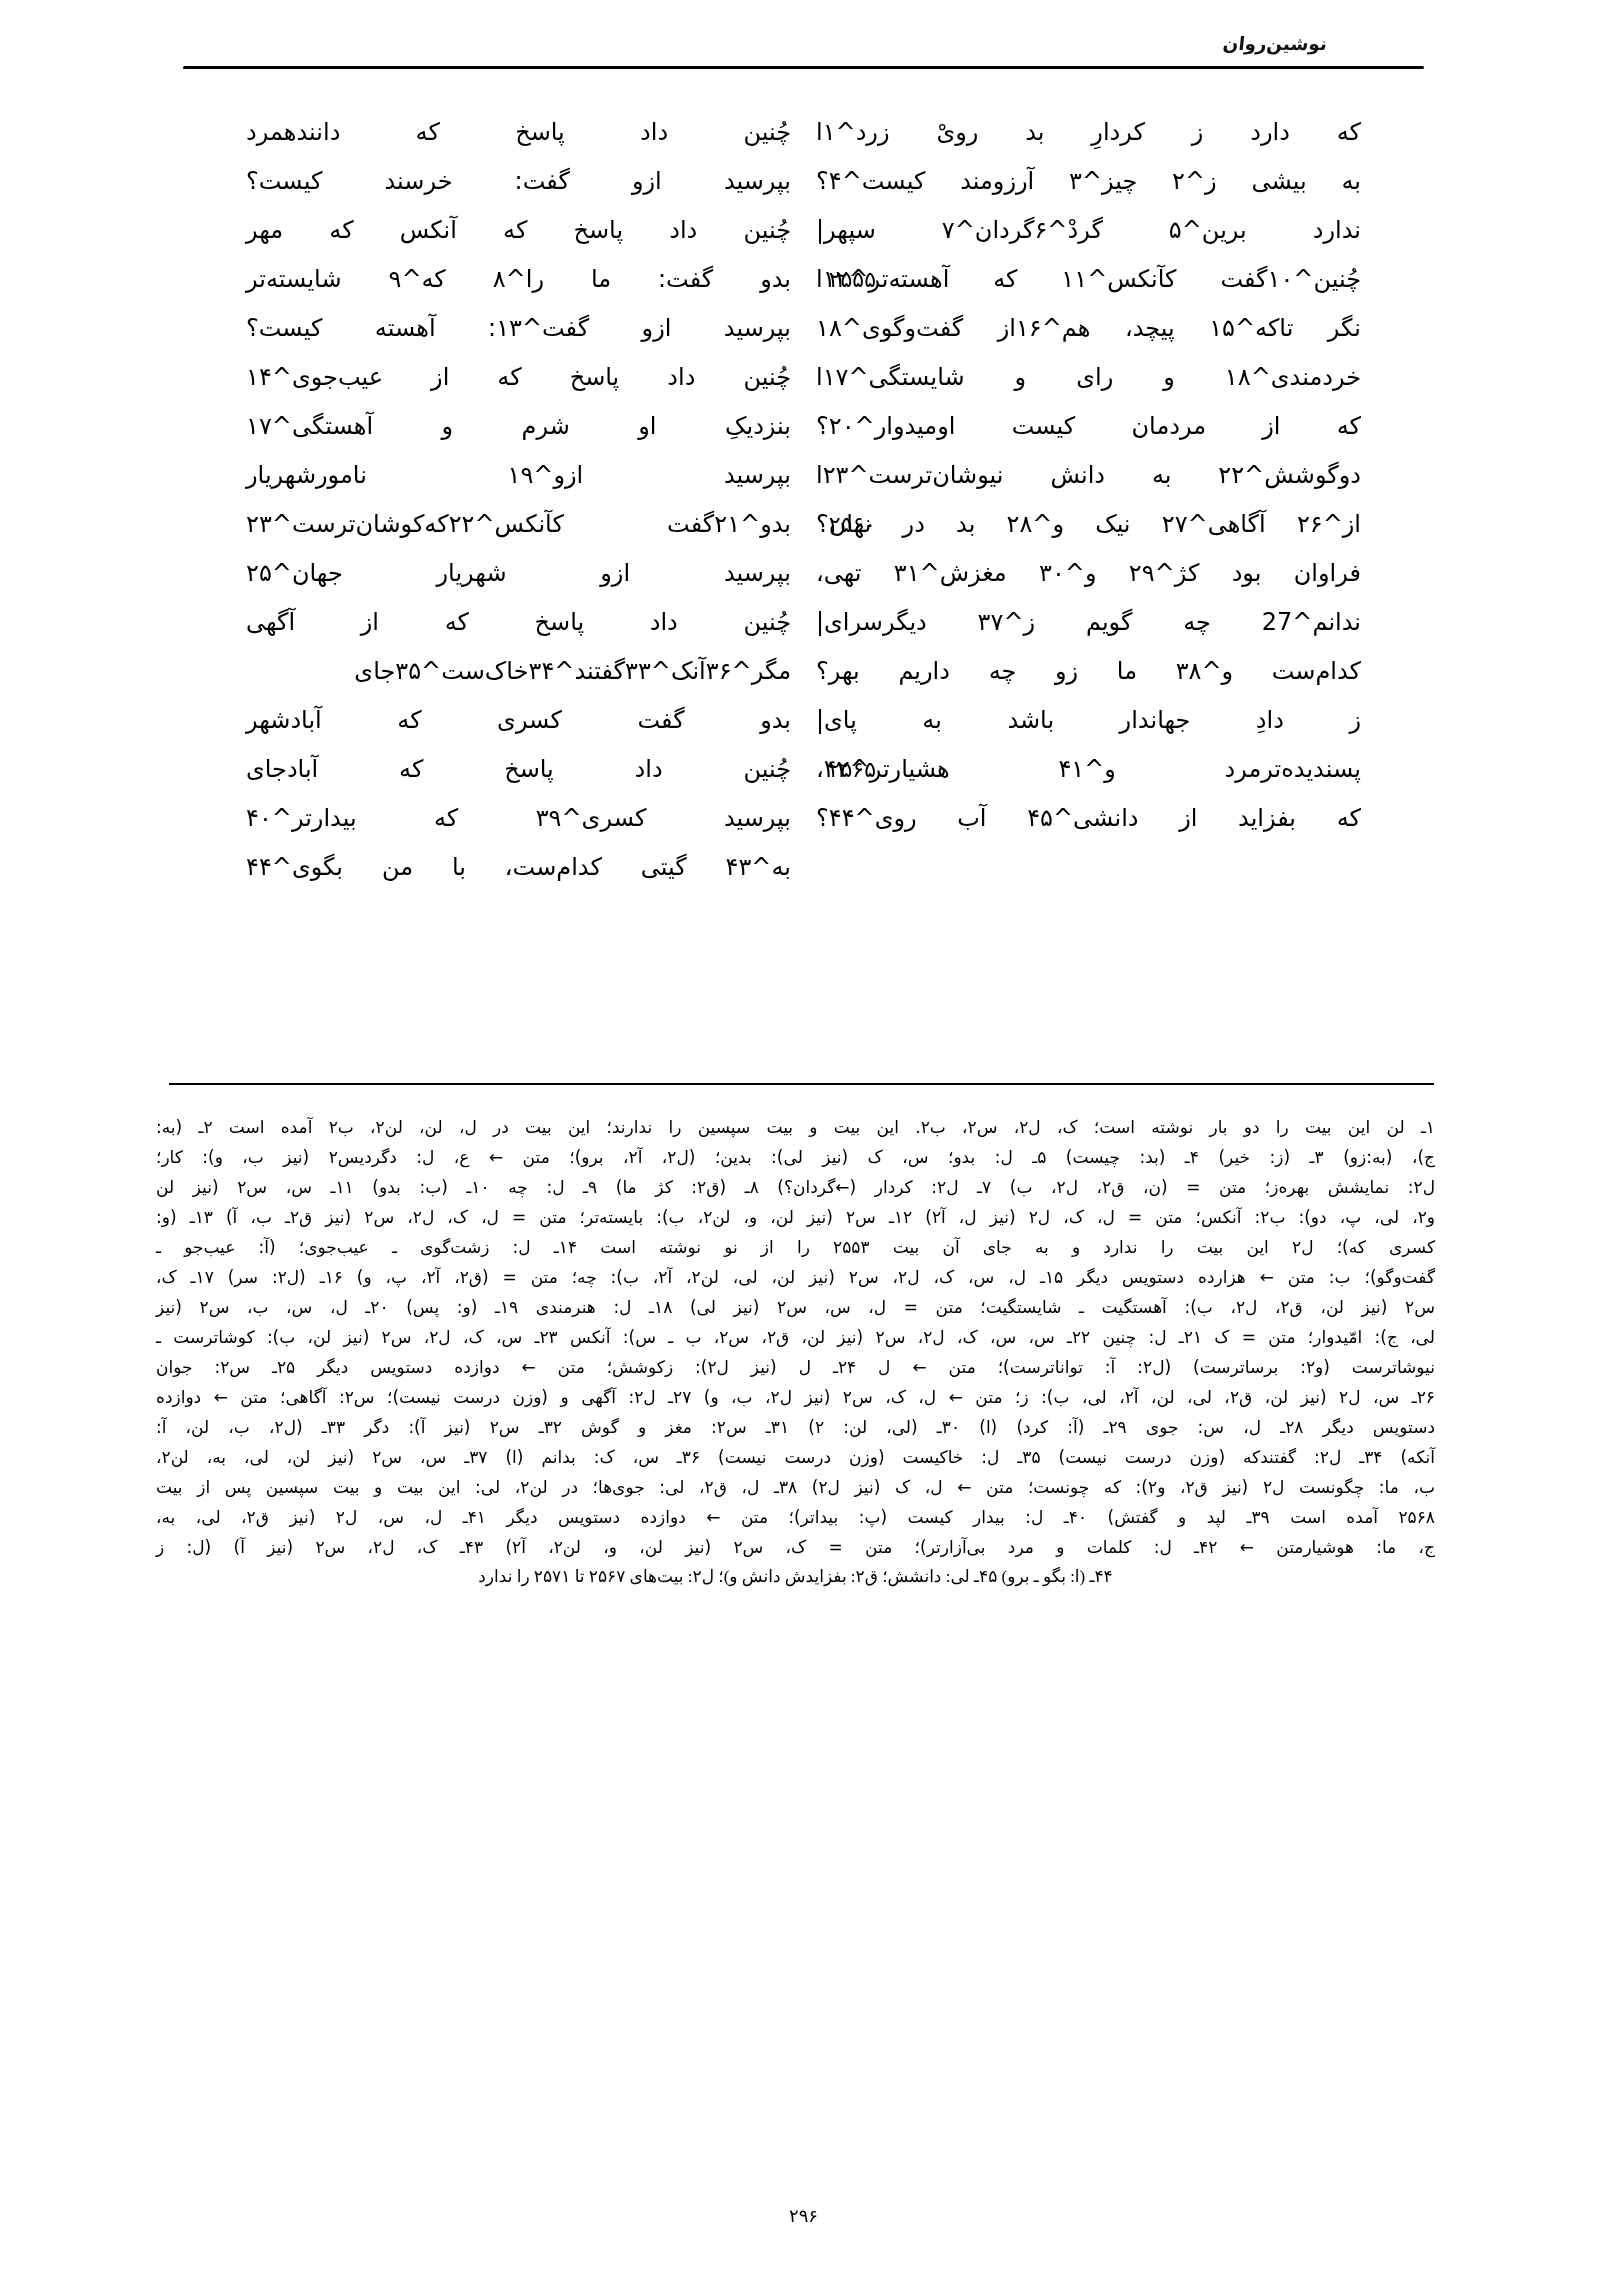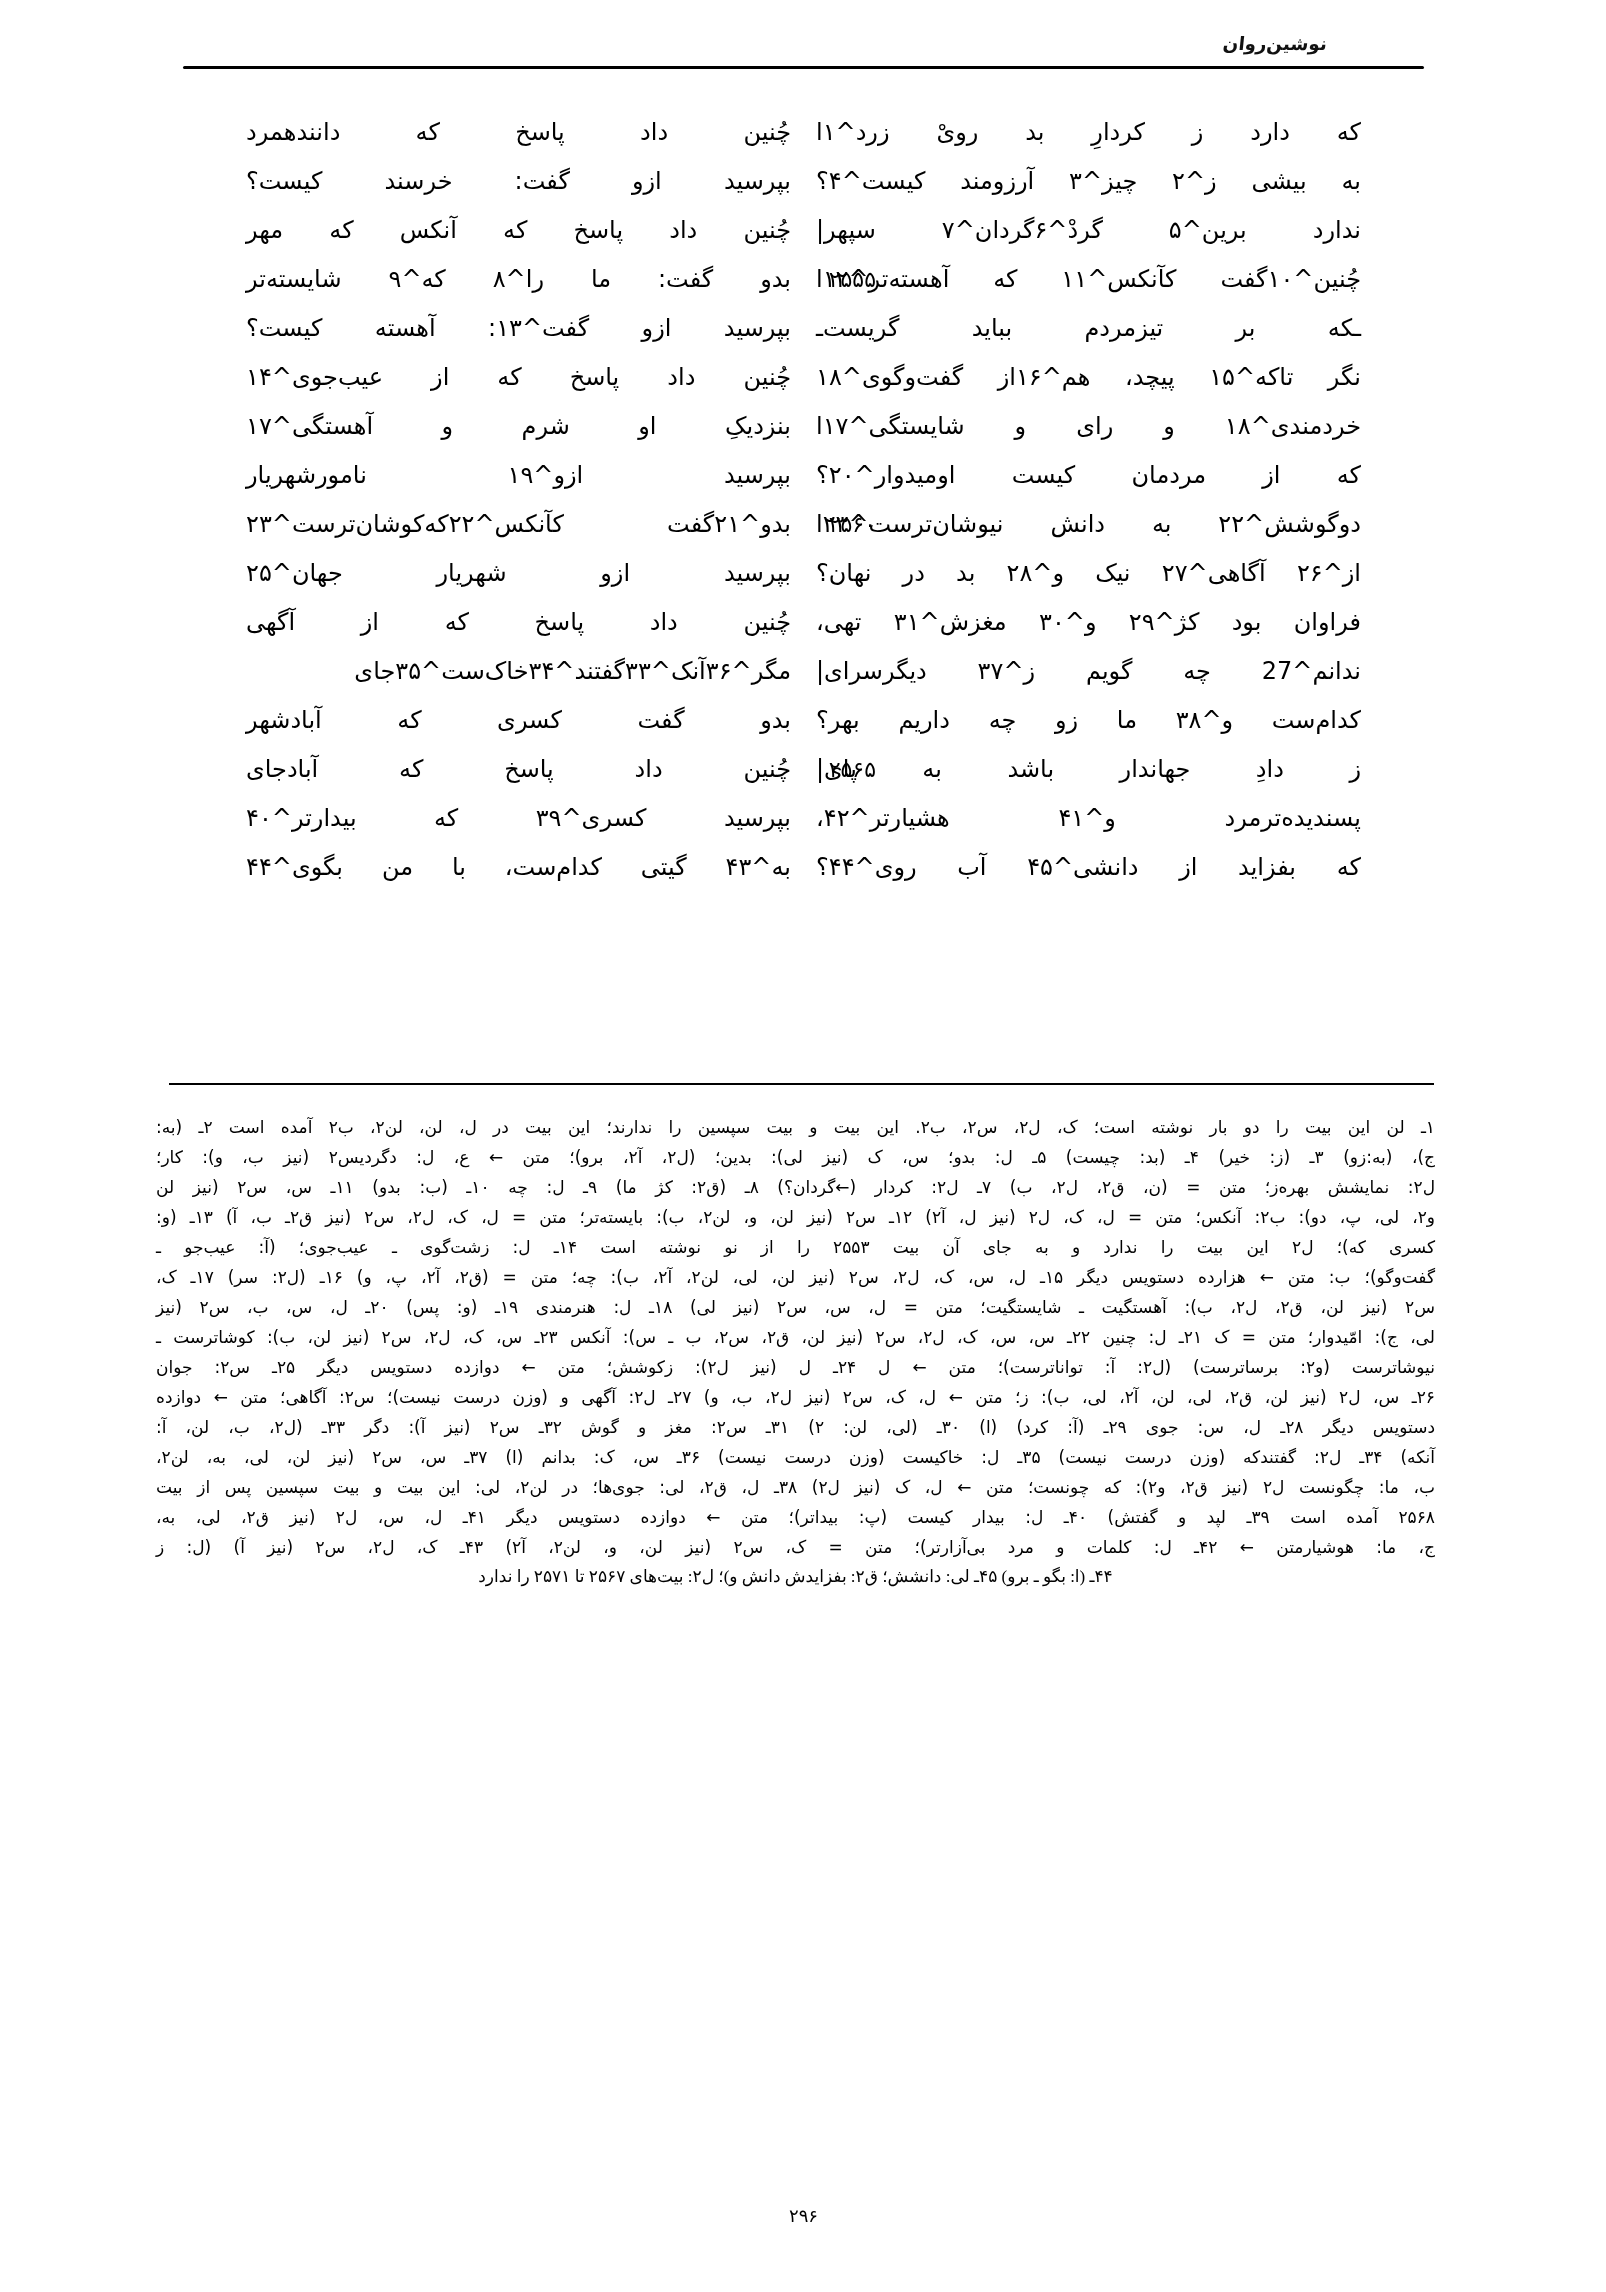--- a/index.html
+++ b/index.html
@@ -147,23 +147,20 @@
           <span class="verse-text">که دارد ز کردارِ بد رویْ زرد^۱ا</span>
         </div>
       <div class="verse-line">
           <span class="verse-text">به بیشی ز^۲ چیز^۳ آرزومند کیست^۴؟</span>
         </div>
       <div class="verse-line">
           <span class="verse-text">ندارد برین^۵ گردْ^۶گردان^۷ سپهر|</span>
         </div>
       <div class="verse-line">
           <span class="verse-text">چُنین^۱۰گفت کآنکس^۱۱ که آهسته‌تر^۱۲ا</span>
-        </div>
-      <div class="verse-line">
-          <span class="verse-text">ـکه بر تیزمردم بباید گریست‌ـ</span>
         </div>
       <div class="verse-line">
           <span class="verse-text">نگر تاکه^۱۵ پیچد، هم^۱۶از گفت‌وگوی^۱۸</span>
         </div>
       <div class="verse-line">
           <span class="verse-text">خردمندی^۱۸ و رای و شایستگی^۱۷ا</span>
         </div>
       <div class="verse-line">
           <span class="verse-text">که از مردمان کیست اومیدوار^۲۰؟</span>
         </div>

